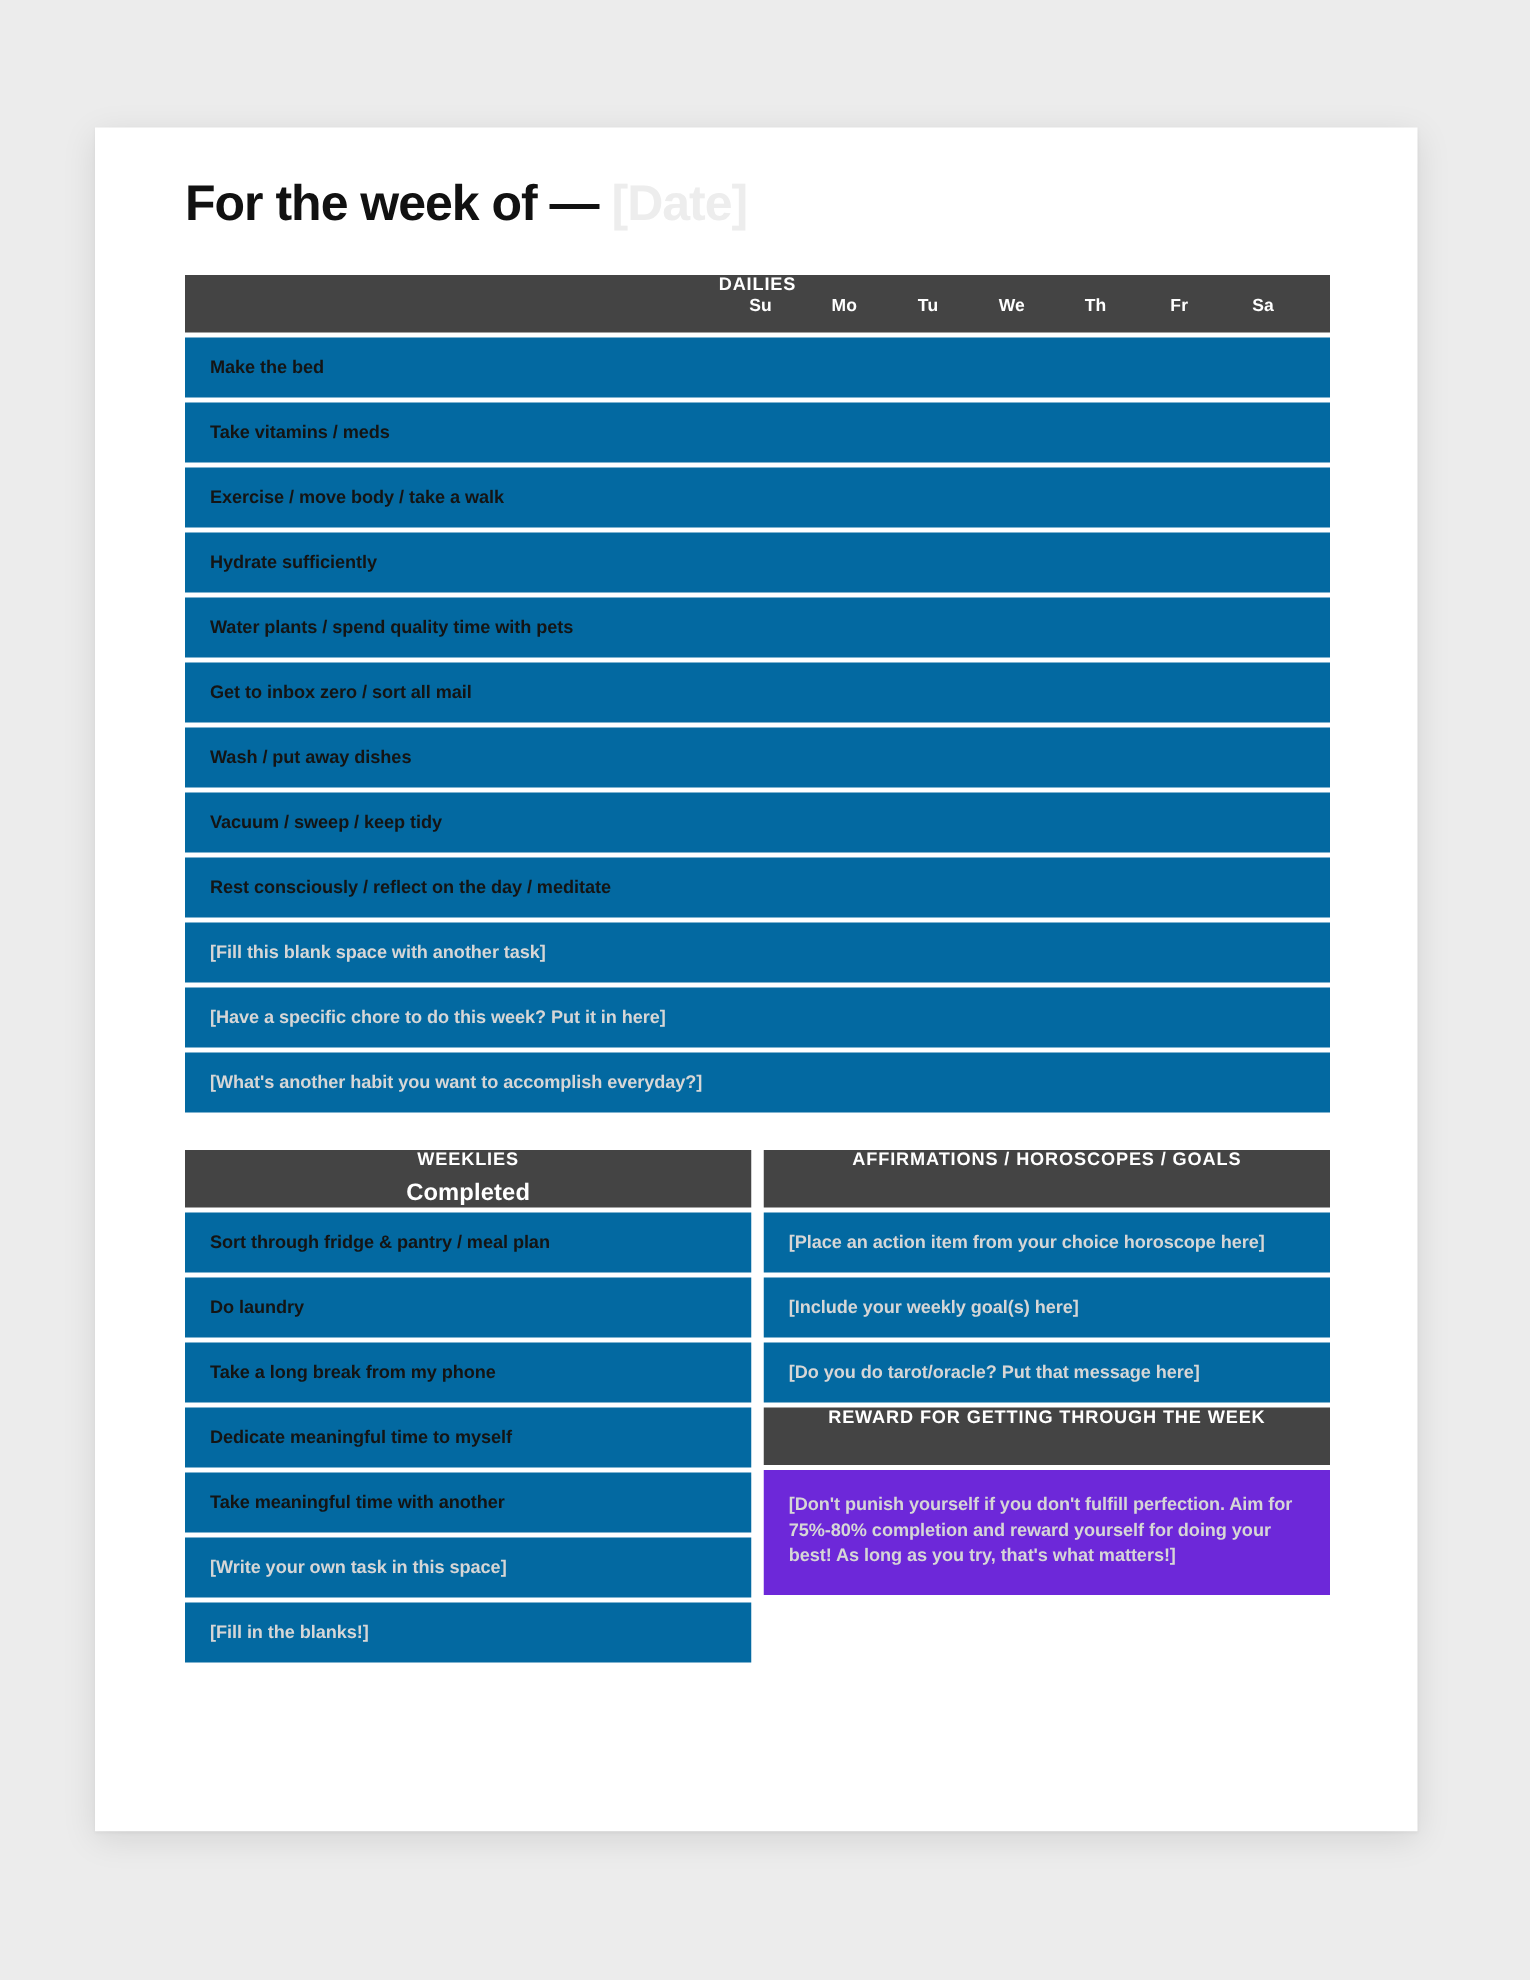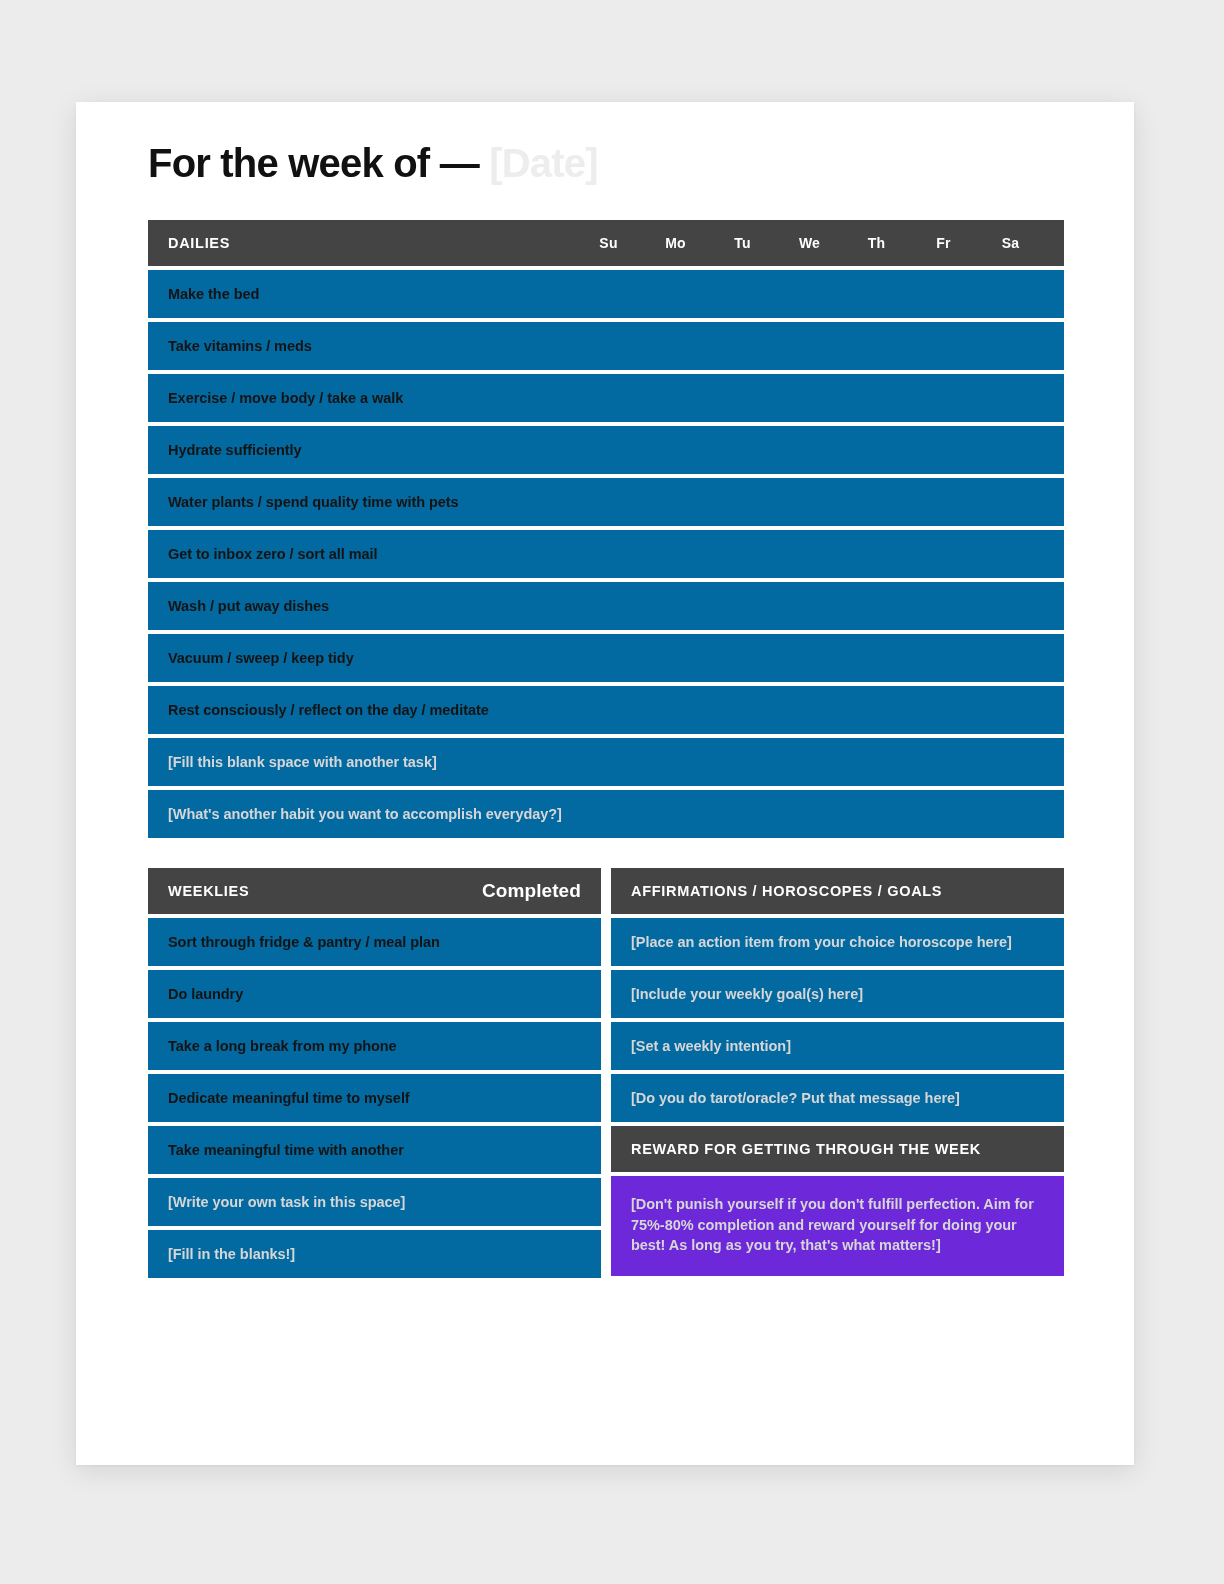--- a/index.html
+++ b/index.html
@@ -53,20 +53,21 @@
   }
 
   
   .bar {
     background: #444444;
     color: #ffffff;
     height: 46px;
     display: flex;
     align-items: center;
     padding: 0 20px;
+    flex-direction: column;
   }
   .bar-title {
     font-size: 14.5px;
     font-weight: 700;
     letter-spacing: 0.7px;
     text-transform: uppercase;
     white-space: nowrap;
   }
 
   
@@ -296,20 +297,32 @@
             <span class="check-cell"></span>
             <span class="check-cell"></span>
             <span class="check-cell"></span>
             <span class="check-cell"></span>
             <span class="check-cell"></span>
             <span class="check-cell"></span>
             <span class="check-cell"></span>
           </span>
         </div>
 
+        <div class="row placeholder">
+          <span class="row-label">[Have a specific chore to do this week? Put it in here]</span>
+          <span class="checks">
+            <span class="check-cell"></span>
+            <span class="check-cell"></span>
+            <span class="check-cell"></span>
+            <span class="check-cell"></span>
+            <span class="check-cell"></span>
+            <span class="check-cell"></span>
+            <span class="check-cell"></span>
+          </span>
+        </div>
 
         <div class="row placeholder">
           <span class="row-label">[What's another habit you want to accomplish everyday?]</span>
           <span class="checks">
             <span class="check-cell"></span>
             <span class="check-cell"></span>
             <span class="check-cell"></span>
             <span class="check-cell"></span>
             <span class="check-cell"></span>
             <span class="check-cell"></span>
@@ -356,23 +369,20 @@
             <span class="bar-title">AFFIRMATIONS / HOROSCOPES / GOALS</span>
           </div>
           <div class="rows">
             <div class="row row-wide placeholder">
               <span class="row-label">[Place an action item from your choice horoscope here]</span>
             </div>
             <div class="row row-wide placeholder">
               <span class="row-label">[Include your weekly goal(s) here]</span>
             </div>
             <div class="row row-wide placeholder">
-              <span class="row-label">[Set a weekly intention]</span>
-            </div>
-            <div class="row row-wide placeholder">
               <span class="row-label">[Do you do tarot/oracle? Put that message here]</span>
             </div>
           </div>
 
           <div class="bar reward-bar">
             <span class="bar-title">REWARD FOR GETTING THROUGH THE WEEK</span>
           </div>
           <div class="reward-body">
             <div class="reward-text">[Don't punish yourself if you don't fulfill perfection. Aim for 75%-80% completion and reward yourself for doing your best! As long as you try, that's what matters!]</div>
           </div>

